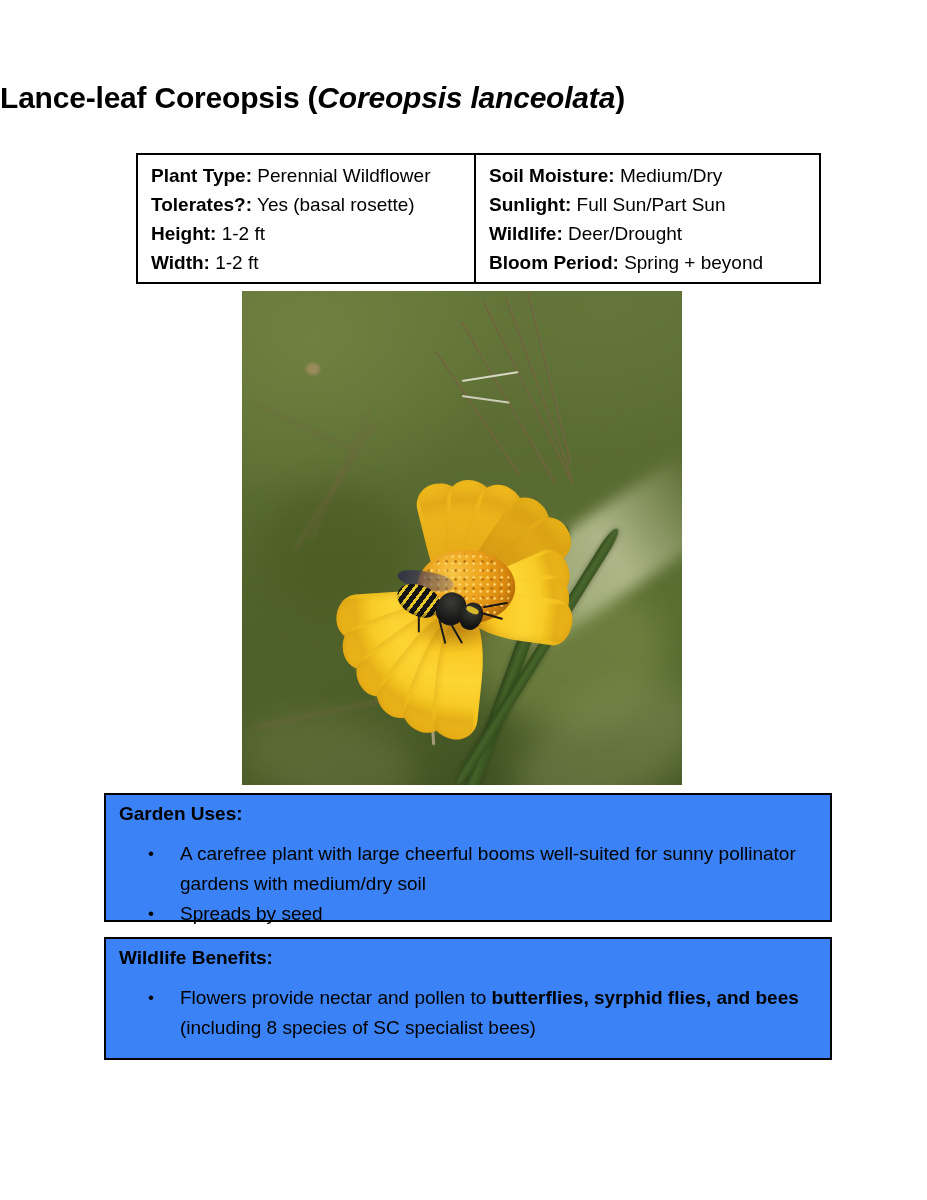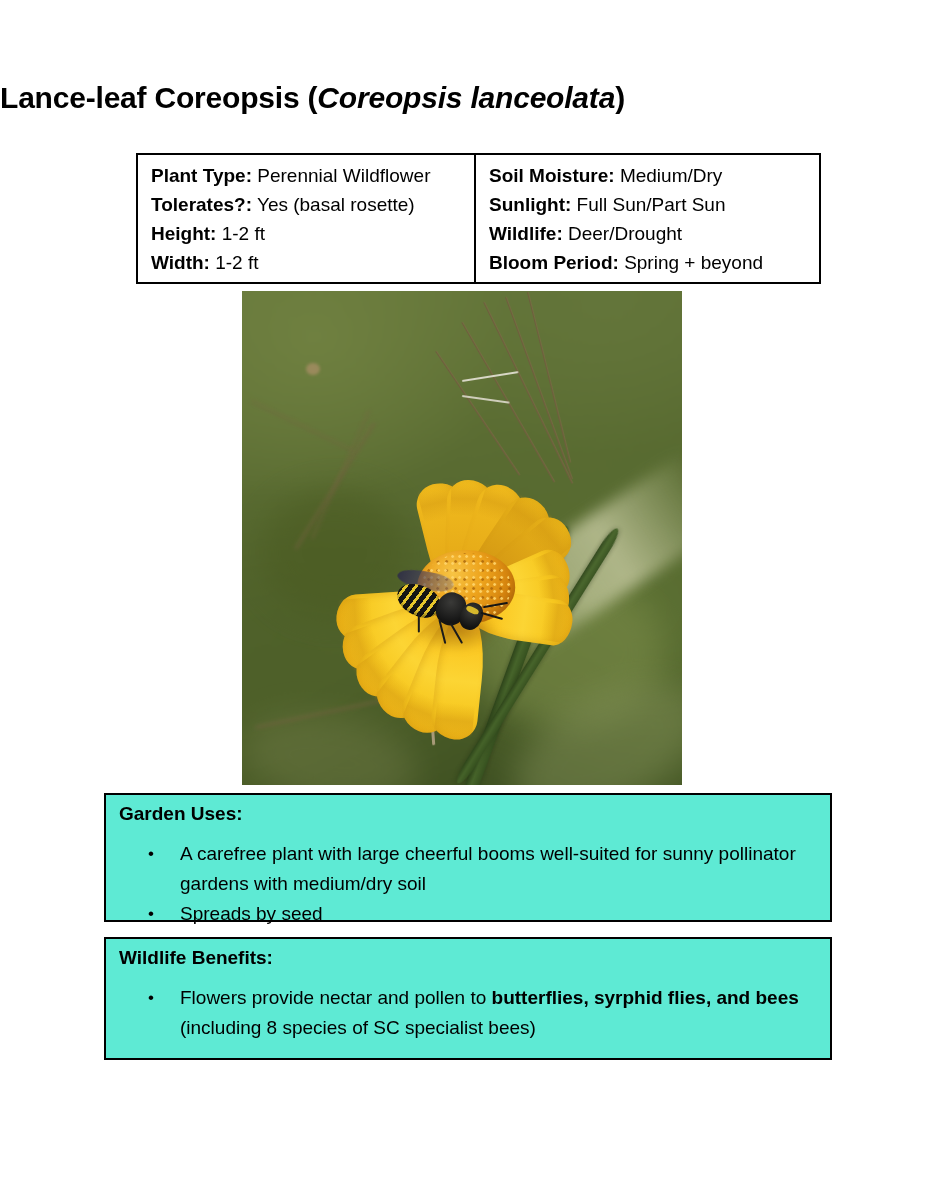--- a/index.html
+++ b/index.html
@@ -296,21 +296,21 @@
     border-radius: 2px;
     transform-origin: left center;
   }
 
   
   .section-box {
     position: absolute;
     left: 104px;
     border: 2px solid #000000;
     box-sizing: border-box;
-    background: #5eead4;
+    background: #3b82f6;
     width: 728px;
   }
   #garden-uses-box { top: 793px;  height: 129px; }
   #wildlife-box    { top: 937px;  height: 123px; }
   .section-heading {
     font-size: 19px;
     font-weight: bold;
     line-height: 26px;
     padding: 6px 0 0 13px;
   }

